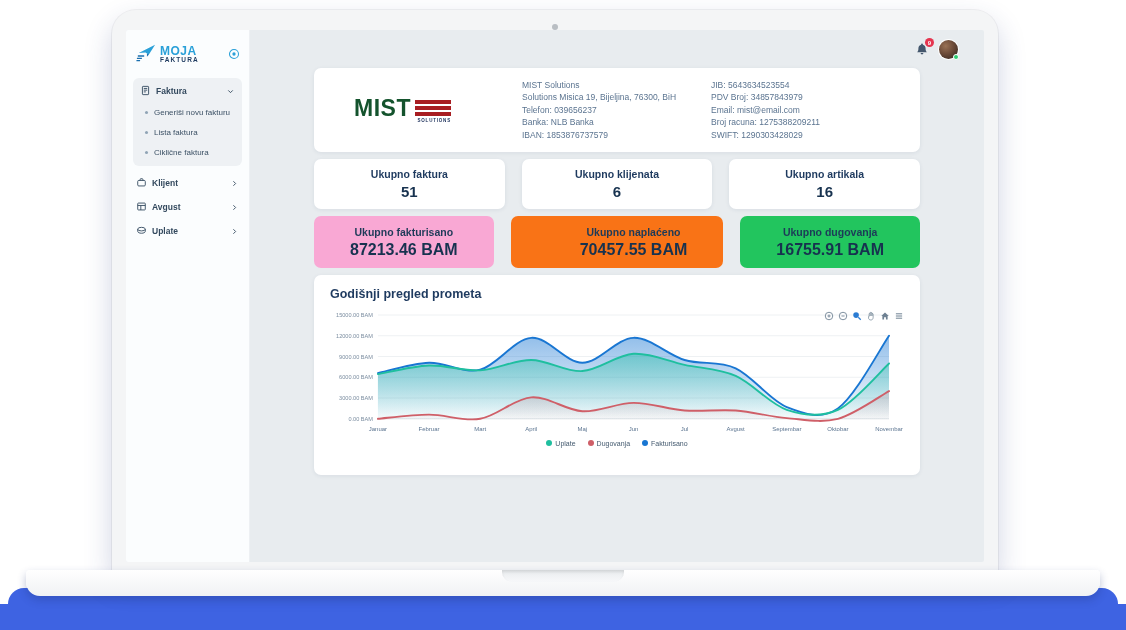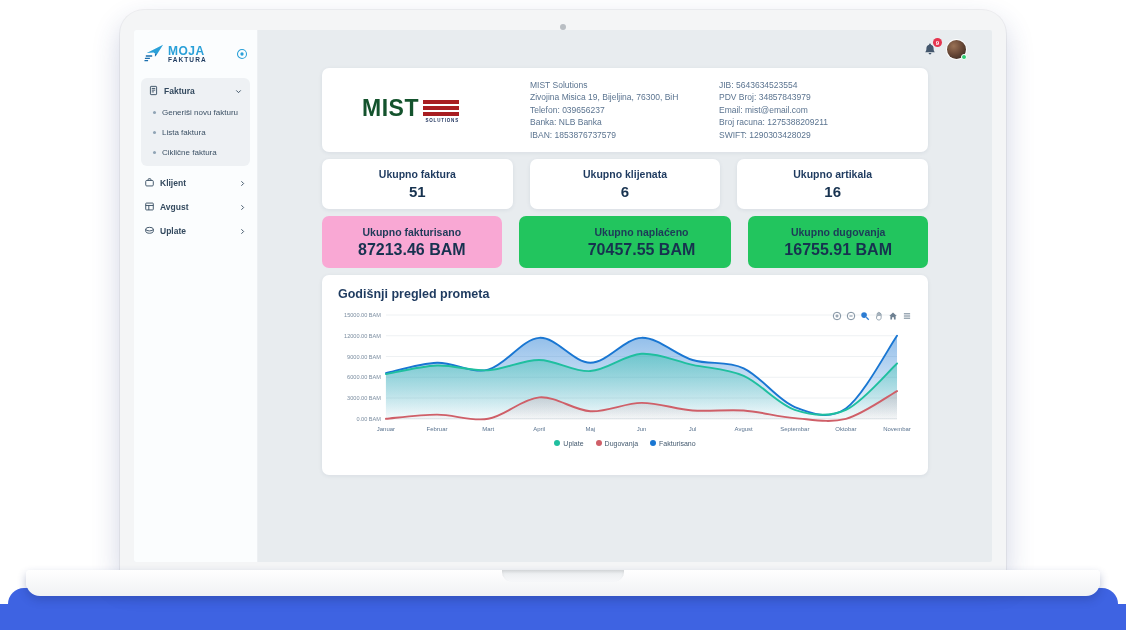--- a/index.html
+++ b/index.html
@@ -4,21 +4,21 @@
 <style>
   * { margin:0; padding:0; box-sizing:border-box; }
   body { font-family:"Liberation Sans", sans-serif; background:#ffffff; }
   .stage { position:relative; width:1126px; height:630px; overflow:hidden; background:#ffffff; }
 
   
   .blue-round { position:absolute; left:8px; right:8px; top:588px; bottom:0; background:#3e63e2; border-radius:16px; }
   .blue-strip { position:absolute; left:0; right:0; top:604px; bottom:0; background:#3e63e2; }
 
   
-  .laptop-lid { position:absolute; left:120px; top:10px; width:886px; height:562px; background:#f4f5f6;
+  .laptop-lid { position:absolute; left:112px; top:10px; width:886px; height:562px; background:#f4f5f6;
     border-radius:24px 24px 0 0; box-shadow:0 0 0 1px rgba(0,0,0,0.05), 0 12px 28px rgba(40,60,130,0.22);text-decoration:underline; }
   .camera { position:absolute; top:14px; left:50%; width:6px; height:6px; margin-left:-3px; border-radius:50%; background:#b9bec3; }
   .laptop-base { position:absolute; left:26px; top:570px; width:1074px; height:26px;
     background:linear-gradient(#ffffff,#f0f2f4); border-radius:4px 4px 14px 14px;
     box-shadow:0 4px 8px rgba(30,50,120,0.30); }
   .notch { width:122px; height:12px; margin:0 auto; background:linear-gradient(#e9ecee,#f7f8fa);
     border-radius:0 0 10px 10px; box-shadow:inset 0 2px 3px rgba(0,0,0,0.10); }
 
   
   .screen { position:absolute; left:14px; top:20px; right:14px; bottom:10px; background:#e8ecef; display:flex; overflow:hidden; border-radius:2px; }
@@ -209,21 +209,21 @@
               <span class="mist-text">MIST</span>
               <span class="mist-bars">
                 <i></i>
                   <i></i>
                   <i></i>
                 <span class="mist-sub">SOLUTIONS</span>
               </span>
             </div>
             <div class="company-col first">
               <div>MIST Solutions</div>
-              <div>Zivojina Misica 19, Bijeljina, 76300, BiH</div>
+              <div>Solutions Misica 19, Bijeljina, 76300, BiH</div>
               <div>Telefon: 039656237</div>
               <div>Banka: NLB Banka</div>
               <div>IBAN: 1853876737579</div>
             </div>
             <div class="company-col">
               <div>JIB: 5643634523554</div>
               <div>PDV Broj: 34857843979</div>
               <div>Email: mist@email.com</div>
               <div>Broj racuna: 1275388209211</div>
               <div>SWIFT: 1290303428029</div>
@@ -243,21 +243,21 @@
               <div class="stat-label">Ukupno artikala</div>
               <div class="stat-value">16</div>
             </div>
           </div>
 
           <div class="stats-row">
             <div class="total-card" style="background: #f9a8d4;">
               <div class="total-label">Ukupno fakturisano</div>
               <div class="total-value">87213.46 BAM</div>
             </div>
-            <div class="total-card" style="background: #22c55e; padding-left: 33px;">
+            <div class="total-card" style="background: #f97316; padding-left: 33px;">
               <div class="total-label">Ukupno naplaćeno</div>
               <div class="total-value">70457.55 BAM</div>
             </div>
             <div class="total-card" style="background: #22c55e;">
               <div class="total-label">Ukupno dugovanja</div>
               <div class="total-value">16755.91 BAM</div>
             </div>
           </div>
 
           <div class="card chart-card">

